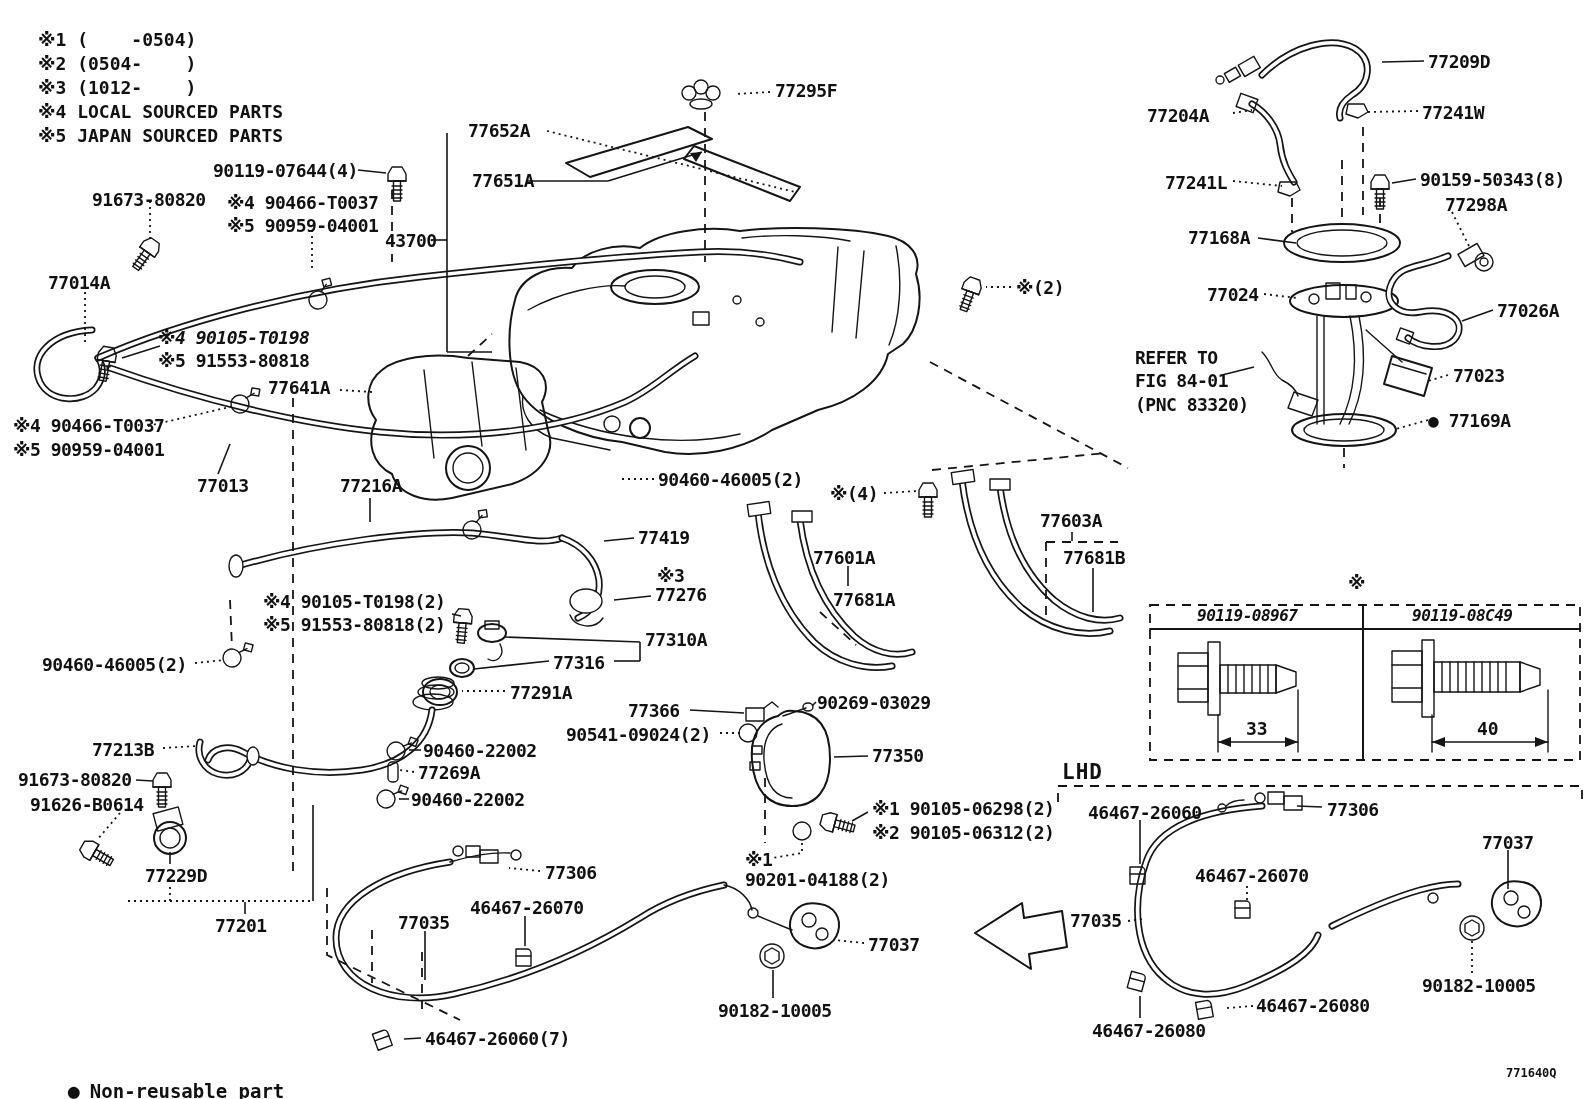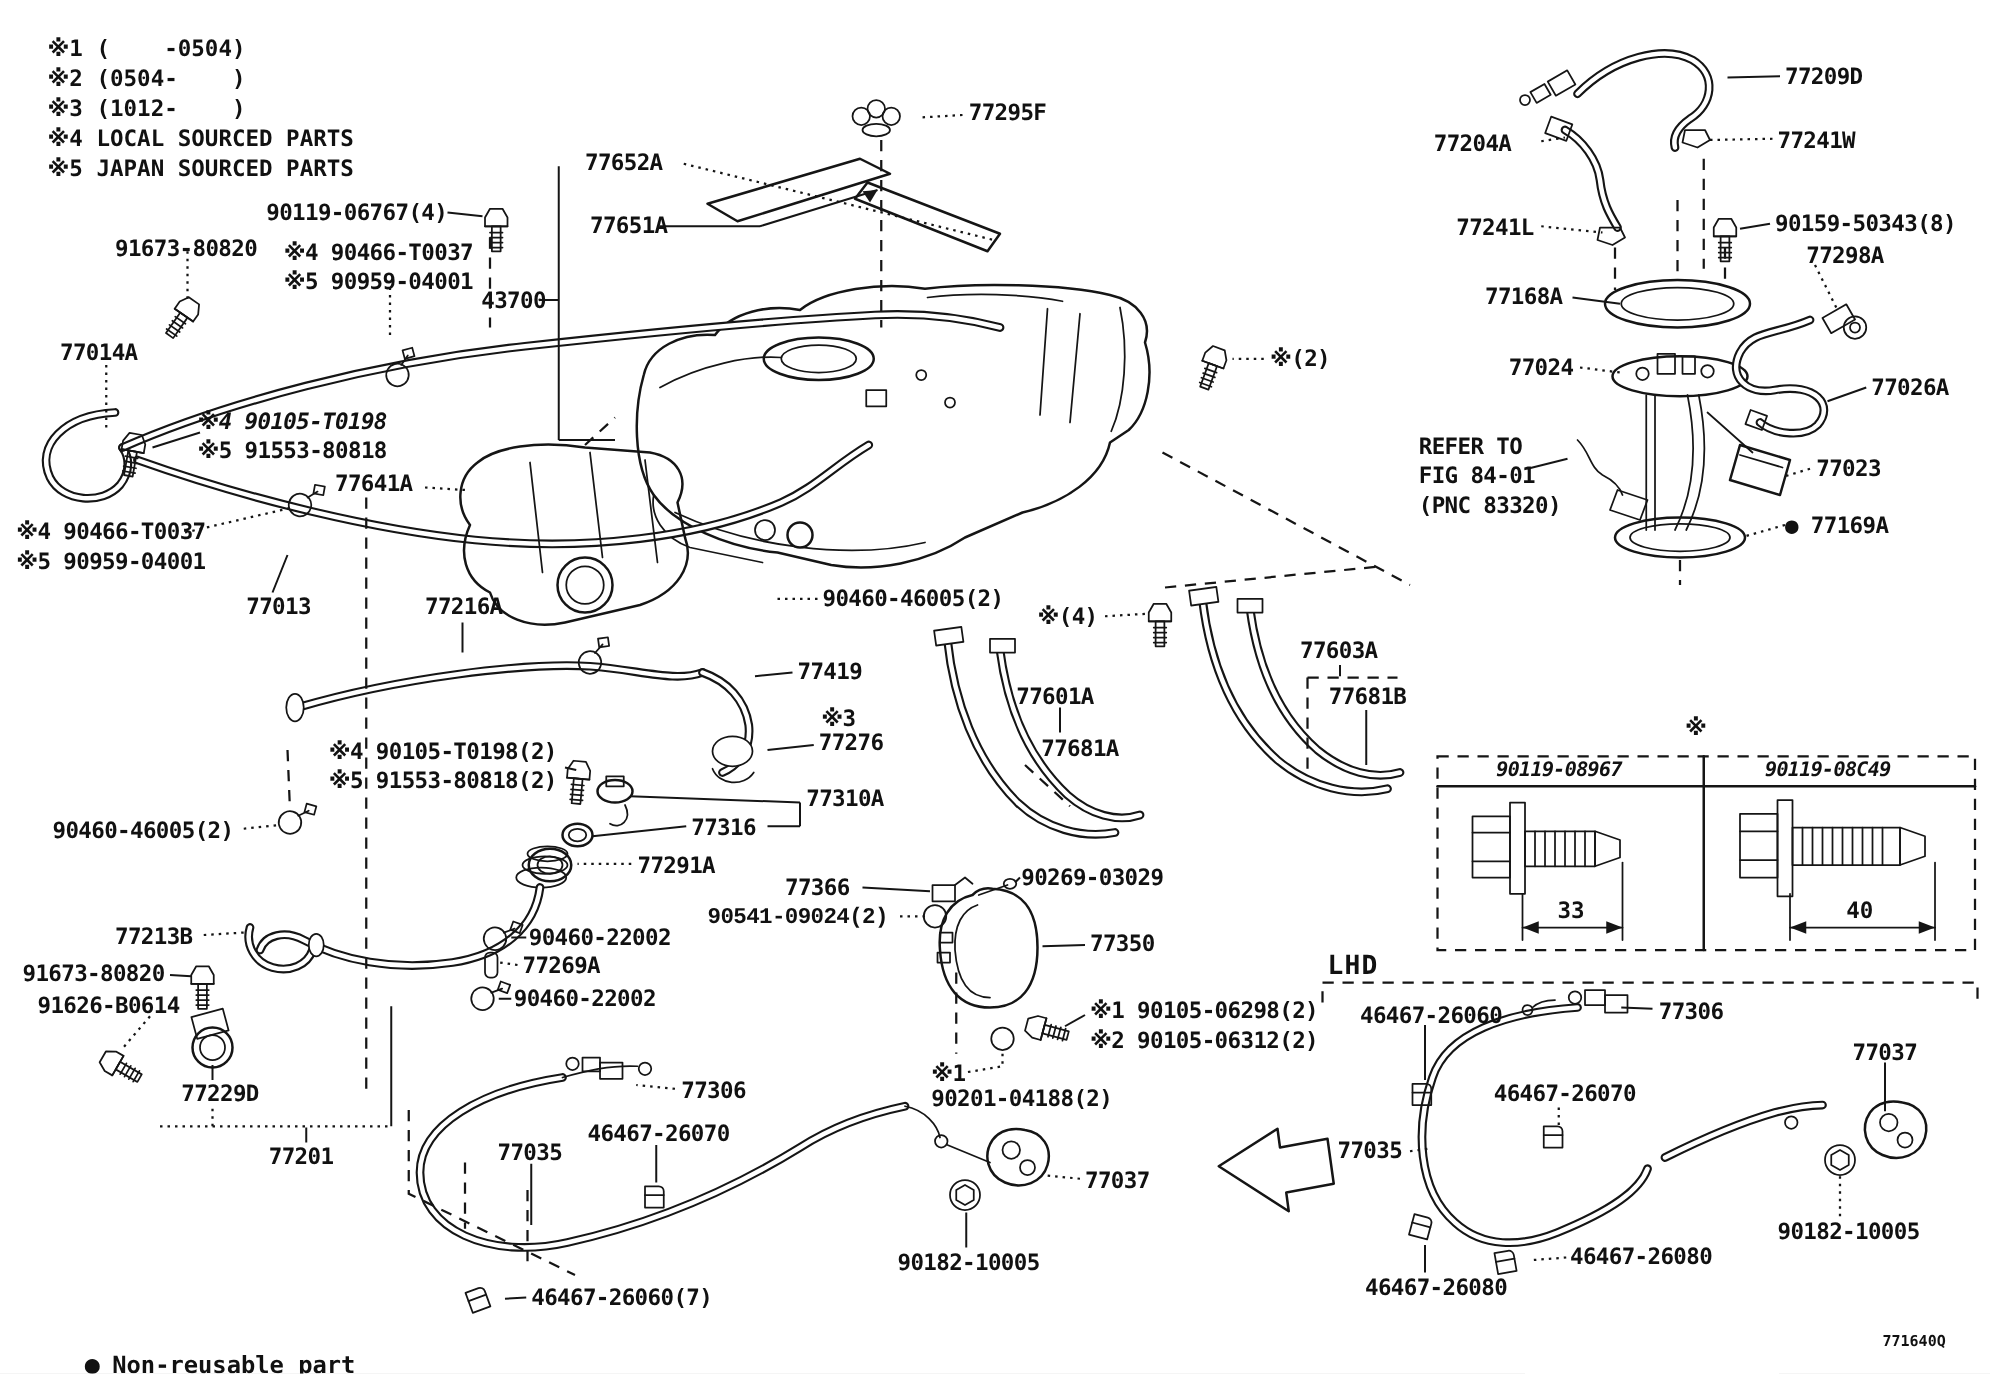--- a/index.html
+++ b/index.html
@@ -411,21 +411,21 @@
     <polyline points="327,888 327,955 460,1020" class="dsh"></polyline>
     <line x1="372" y1="930" x2="372" y2="983" class="dsh"></line>
     <line x1="422" y1="952" x2="422" y2="1013" class="dsh"></line>
     <line x1="468" y1="356" x2="492" y2="334" class="dsh"></line>
     <line x1="230" y1="600" x2="232" y2="648" class="dsh"></line>
   </g>
 </svg>
 
   <div id="legend-notes"><div class="legend-line">※1 (    -0504)</div><div class="legend-line">※2 (0504-    )</div><div class="legend-line">※3 (1012-    )</div><div class="legend-line">※4 LOCAL SOURCED PARTS</div><div class="legend-line">※5 JAPAN SOURCED PARTS</div></div>
   <div id="label-layer">
-      <div class="label" style="left: 213px; top: 161px;">90119-06767(4)</div>
+      <div class="label" style="left: 213px; top: 161px;">90119-07644(4)</div>
       <div class="label" style="left: 92px; top: 190px;">91673-80820</div>
       <div class="label" style="left: 227px; top: 193px;">※4 90466-T0037</div>
       <div class="label" style="left: 227px; top: 216px;">※5 90959-04001</div>
       <div class="label" style="left: 385px; top: 231px;">43700</div>
       <div class="label" style="left: 468px; top: 121px;">77652A</div>
       <div class="label" style="left: 472px; top: 171px;">77651A</div>
       <div class="label" style="left: 775px; top: 81px;">77295F</div>
       <div class="label" style="left: 48px; top: 273px;">77014A</div>
       <div class="label" style="left: 158px; top: 328px; font-style: italic;">※4 90105-T0198</div>
       <div class="label" style="left: 158px; top: 351px;">※5 91553-80818</div>
@@ -459,21 +459,21 @@
       <div class="label" style="left: 657px; top: 566px;">※3</div>
       <div class="label" style="left: 655px; top: 585px;">77276</div>
       <div class="label" style="left: 263px; top: 592px;">※4 90105-T0198(2)</div>
       <div class="label" style="left: 263px; top: 615px;">※5 91553-80818(2)</div>
       <div class="label" style="left: 645px; top: 630px;">77310A</div>
       <div class="label" style="left: 553px; top: 653px;">77316</div>
       <div class="label" style="left: 42px; top: 655px;">90460-46005(2)</div>
       <div class="label" style="left: 510px; top: 683px;">77291A</div>
       <div class="label" style="left: 628px; top: 701px;">77366</div>
       <div class="label" style="left: 817px; top: 693px;">90269-03029</div>
-      <div class="label" style="left: 566px; top: 725px; font-family: Liberation Mono, monospace;">90541-09024(2)</div>
+      <div class="label" style="left: 566px; top: 725px;">90541-09024(2)</div>
       <div class="label" style="left: 872px; top: 746px;">77350</div>
       <div class="label" style="left: 92px; top: 740px;">77213B</div>
       <div class="label" style="left: 18px; top: 770px;">91673-80820</div>
       <div class="label" style="left: 30px; top: 795px;">91626-B0614</div>
       <div class="label" style="left: 423px; top: 741px;">90460-22002</div>
       <div class="label" style="left: 418px; top: 763px;">77269A</div>
       <div class="label" style="left: 411px; top: 790px;">90460-22002</div>
       <div class="label" style="left: 145px; top: 866px;">77229D</div>
       <div class="label" style="left: 215px; top: 916px;">77201</div>
       <div class="label" style="left: 872px; top: 799px;">※1 90105-06298(2)</div>

